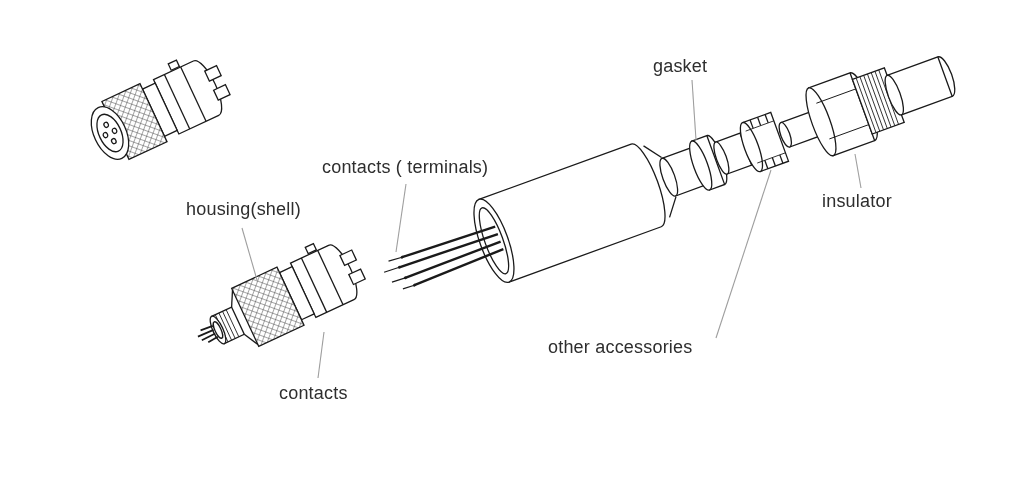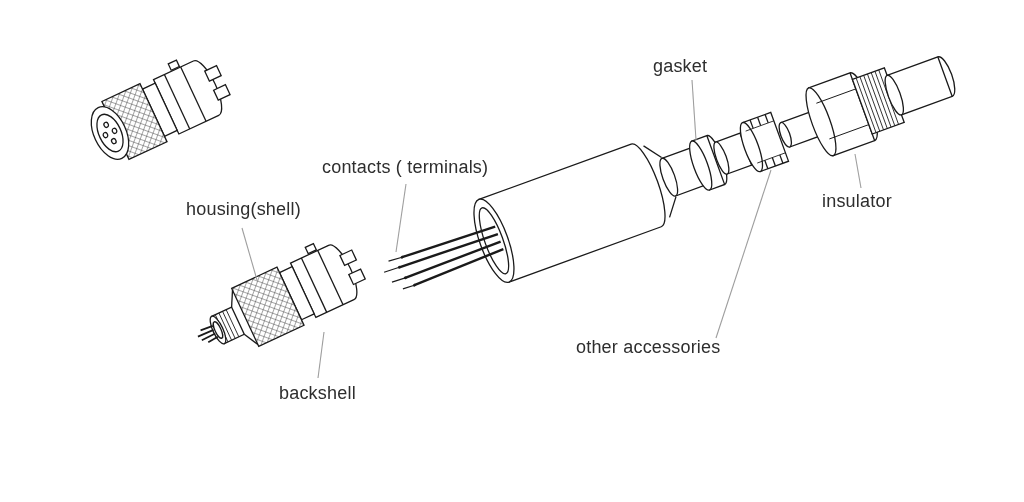--- a/index.html
+++ b/index.html
@@ -182,16 +182,16 @@
       <line x1="861" y1="188" x2="855" y2="154"></line>
       <line x1="318" y1="378" x2="324" y2="332"></line>
       <line x1="716" y1="338" x2="771" y2="170"></line>
     </g>
   </svg>
 
   <div class="label" style="left:653px;top:56px">gasket</div>
   <div class="label" style="left:322px;top:157px">contacts ( terminals)</div>
   <div class="label" style="left:186px;top:199px">housing(shell)</div>
   <div class="label" style="left:822px;top:191px">insulator</div>
-  <div class="label" style="left:576px;top:337px">other accessories</div>
-  <div class="label" style="left:279px;top:383px">backshell</div>
+  <div class="label" style="left:548px;top:337px">other accessories</div>
+  <div class="label" style="left:279px;top:383px">contacts</div>
 
 </div>
 
 </body></html>

